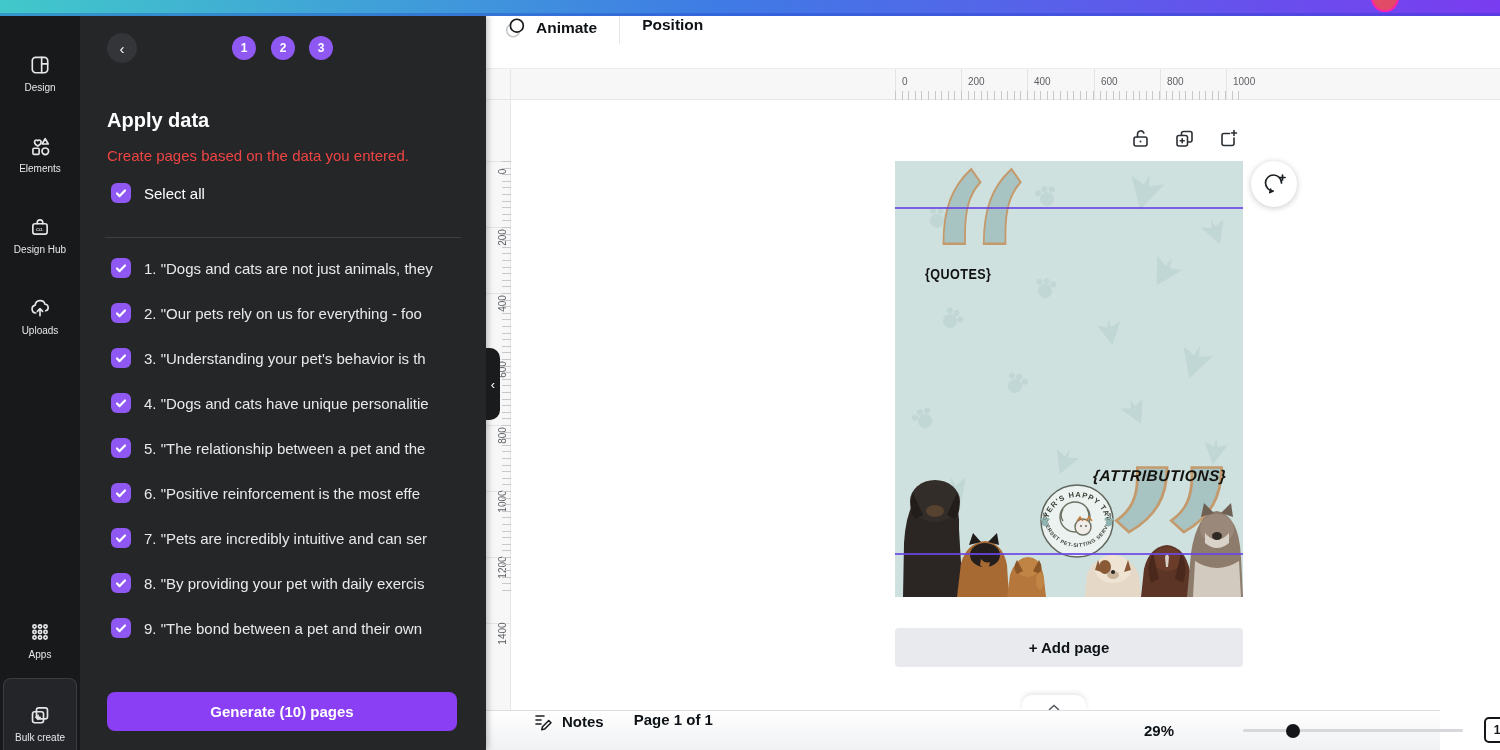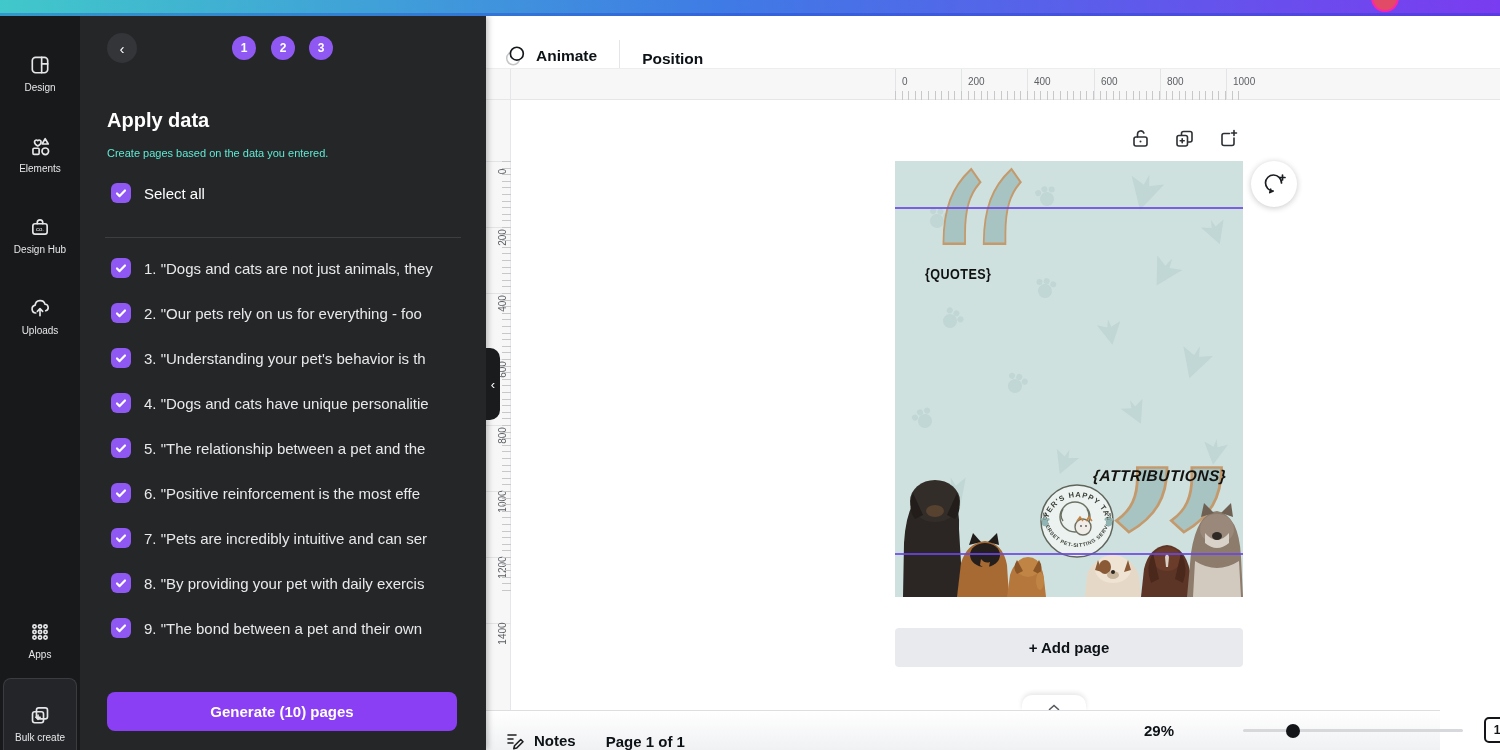--- a/index.html
+++ b/index.html
@@ -26,41 +26,41 @@
 
   
   #panel { left:80px; top:16px; width:406px; height:734px; background:#252628; z-index:25;
     box-shadow:2px 0 6px rgba(0,0,0,.25); }
   #back-btn { left:27px; top:17px; width:30px; height:30px; border-radius:50%; background:#333539;
     color:#fff; display:flex; align-items:center; justify-content:center; font-size:15px; cursor:pointer; }
   .step-badge { position:absolute; top:20px; width:24px; height:24px; border-radius:50%;
     background:var(--badge); color:#fff; font-size:12px; font-weight:bold;
     display:flex; align-items:center; justify-content:center; }
   #panel-title { left:27px; top:93px; font-size:20px; font-weight:bold; color:#fff; }
-  #panel-subtitle { left:27px; top:131px; font-size:11px; color:#5eead4; }
+  #panel-subtitle { left:27px; top:131px; font-size:15px; color:#ef4444; }
   .chk { width:20px; height:20px; border-radius:6px; background:var(--badge); flex:0 0 20px;
     display:flex; align-items:center; justify-content:center; cursor:pointer; }
   .chk svg { width:12px; height:12px; stroke:#fff; stroke-width:2.2; fill:none;
     stroke-linecap:round; stroke-linejoin:round; }
   #select-all-row { left:31px; top:167px; display:flex; align-items:center; gap:13px;justify-content:space-between; }
   #select-all-row .lbl { font-size:15px; color:#fff; }
   #panel-divider { left:25px; top:221px; width:356px; height:1px; background:#3c3e41; }
   #check-list { left:31px; top:242px; width:375px; }
   .check-row { display:flex; align-items:center; gap:13px; height:20px; margin-bottom:25px; cursor:pointer; }
   .check-row .txt { font-size:15px; color:#e8e9ea; white-space:nowrap; overflow:hidden; width:340px; }
   #generate-btn { left:27px; top:676px; width:350px; height:39px; border-radius:8px;
     background:var(--accent); color:#fff; font-size:15px; font-weight:bold; border:none;
     display:flex; align-items:center; justify-content:center; cursor:pointer; }
   #panel-collapse-tab { left:486px; top:348px; width:14px; height:72px; background:#1a1b1d;
     border-radius:0 10px 10px 0; color:#fff; display:flex; align-items:center; justify-content:center;
     font-size:13px; z-index:40; cursor:pointer; }
 
   
   #toolbar { left:486px; top:16px; width:1014px; height:53px; background:#fff;
-    border-bottom:1px solid #eceded; z-index:20; display:flex; align-items:flex-end; }
+    border-bottom:1px solid #eceded; z-index:20; display:flex; align-items:flex-start; }
   .tb-item { display:flex; align-items:center; gap:9px; font-size:15.5px; font-weight:bold;
     color:#0d1216; cursor:pointer; }
   #animate-item { margin-left:17px; }
   #toolbar-divider { width:1px; height:28px; background:#e4e5e7; margin:0 22px; }
   #animate-item svg { width:24px; height:24px; fill:none; stroke-linecap:round; }
 
   #corner-box { left:486px; top:69px; width:25px; height:31px; background:#f7f7f8;
     border-right:1px solid #e5e6e8; border-bottom:1px solid #e5e6e8; z-index:12; }
   #h-ruler { left:511px; top:69px; width:989px; height:31px; background:#f7f7f8;
     border-bottom:1px solid #e5e6e8; z-index:11; }
@@ -101,21 +101,21 @@
   #add-page-btn { left:895px; top:628px; width:348px; height:39px; background:#e8eaee; border:none;
     border-radius:4px; font-size:15px; font-weight:bold; color:#0d1216; cursor:pointer; z-index:10;
     font-family:"Liberation Sans",sans-serif; }
   #collapse-up-tab { left:1022px; top:695px; width:64px; height:16px; background:#fff;
     border-radius:10px 10px 0 0; box-shadow:0 -2px 5px rgba(0,0,0,.10);
     display:flex; align-items:flex-end; justify-content:center; z-index:18; cursor:pointer; }
 
   
   #bottom-bar { left:486px; top:710px; width:954px; height:40px;
     background:linear-gradient(180deg,#ffffff,#f0f1f3); border-top:1px solid #dddee1; z-index:20;
-    display:flex; align-items:flex-end; }
+    display:flex; align-items:flex-start;padding-left:28px; }
   #notes-item { display:flex; align-items:center; gap:9px; margin-left:19px; font-size:15px;
     font-weight:bold; color:#0d1216; cursor:pointer; }
   #notes-item svg { width:20px; height:20px; stroke:#1c1f22; fill:none; stroke-width:1.6;
     stroke-linecap:round; stroke-linejoin:round; }
   #page-indicator { margin-left:30px; font-size:15px; font-weight:bold; color:#0d1216; }
   #zoom-label { position:absolute; left:658px; top:11px; font-size:15px; font-weight:bold; color:#0d1216; }
   #zoom-track { position:absolute; left:757px; top:18px; width:220px; height:3px; background:#d7d8db;
     border-radius:2px; cursor:pointer; }
   #zoom-thumb { position:absolute; left:-7px; top:-5.5px; width:14px; height:14px; border-radius:50%;
     background:#141518; cursor:grab; }

